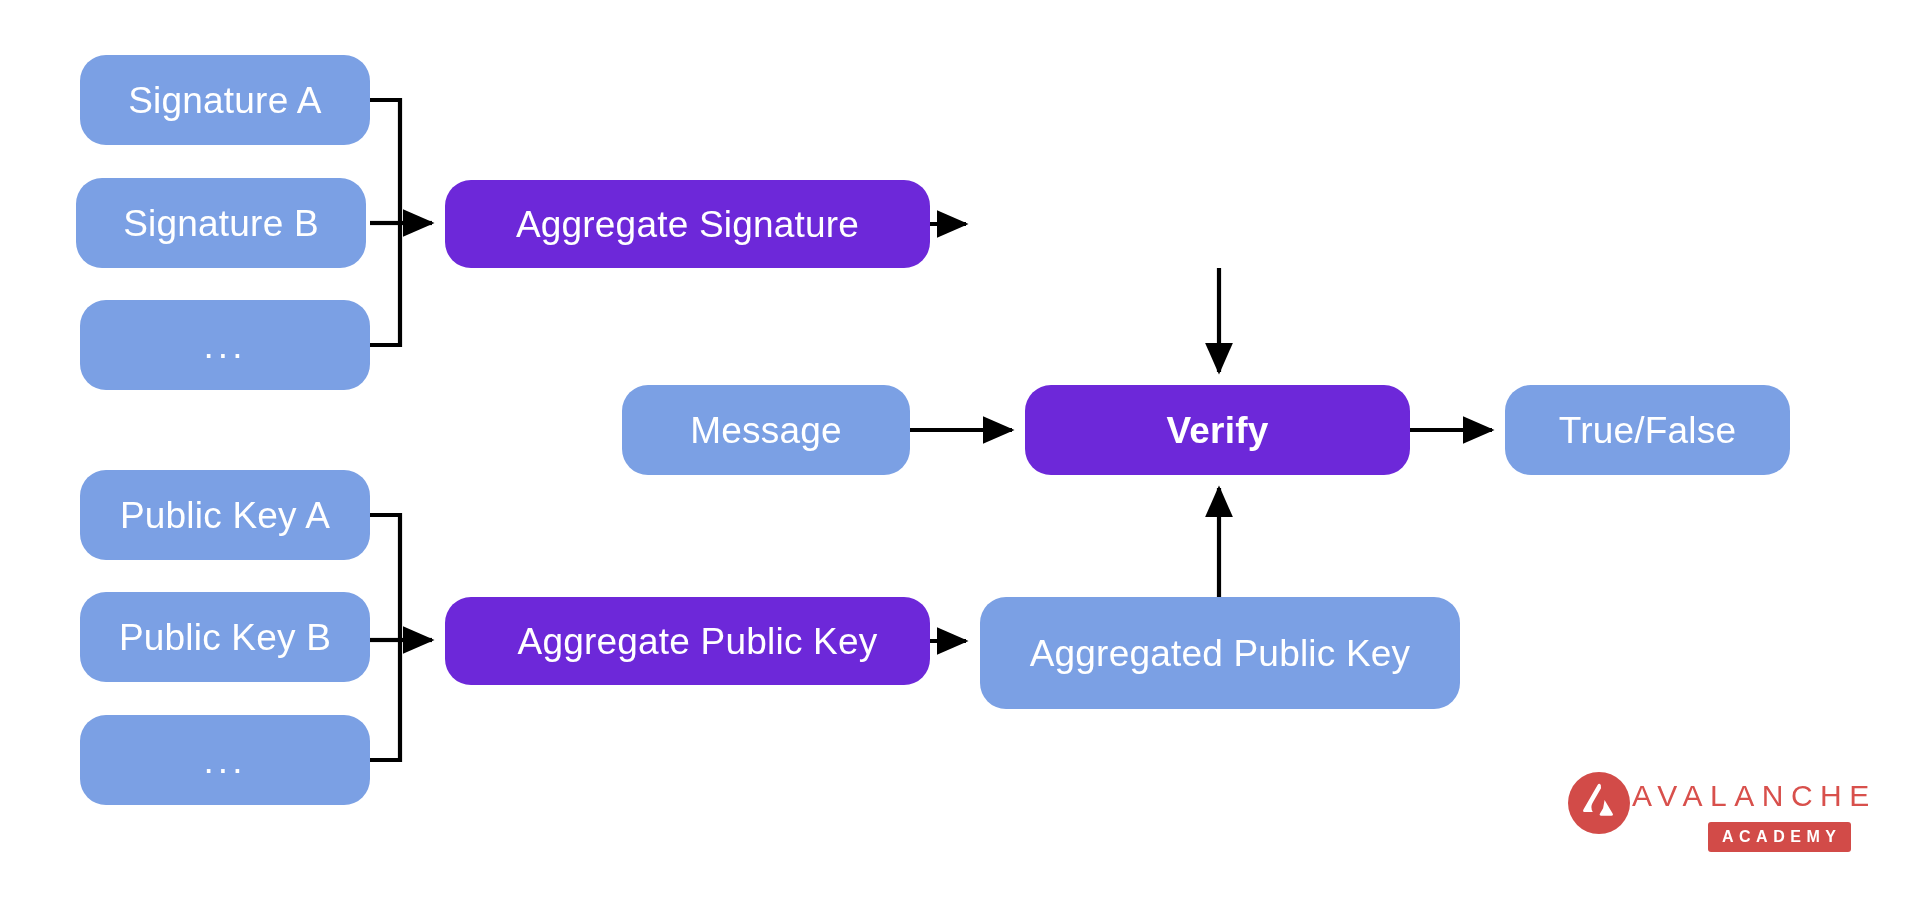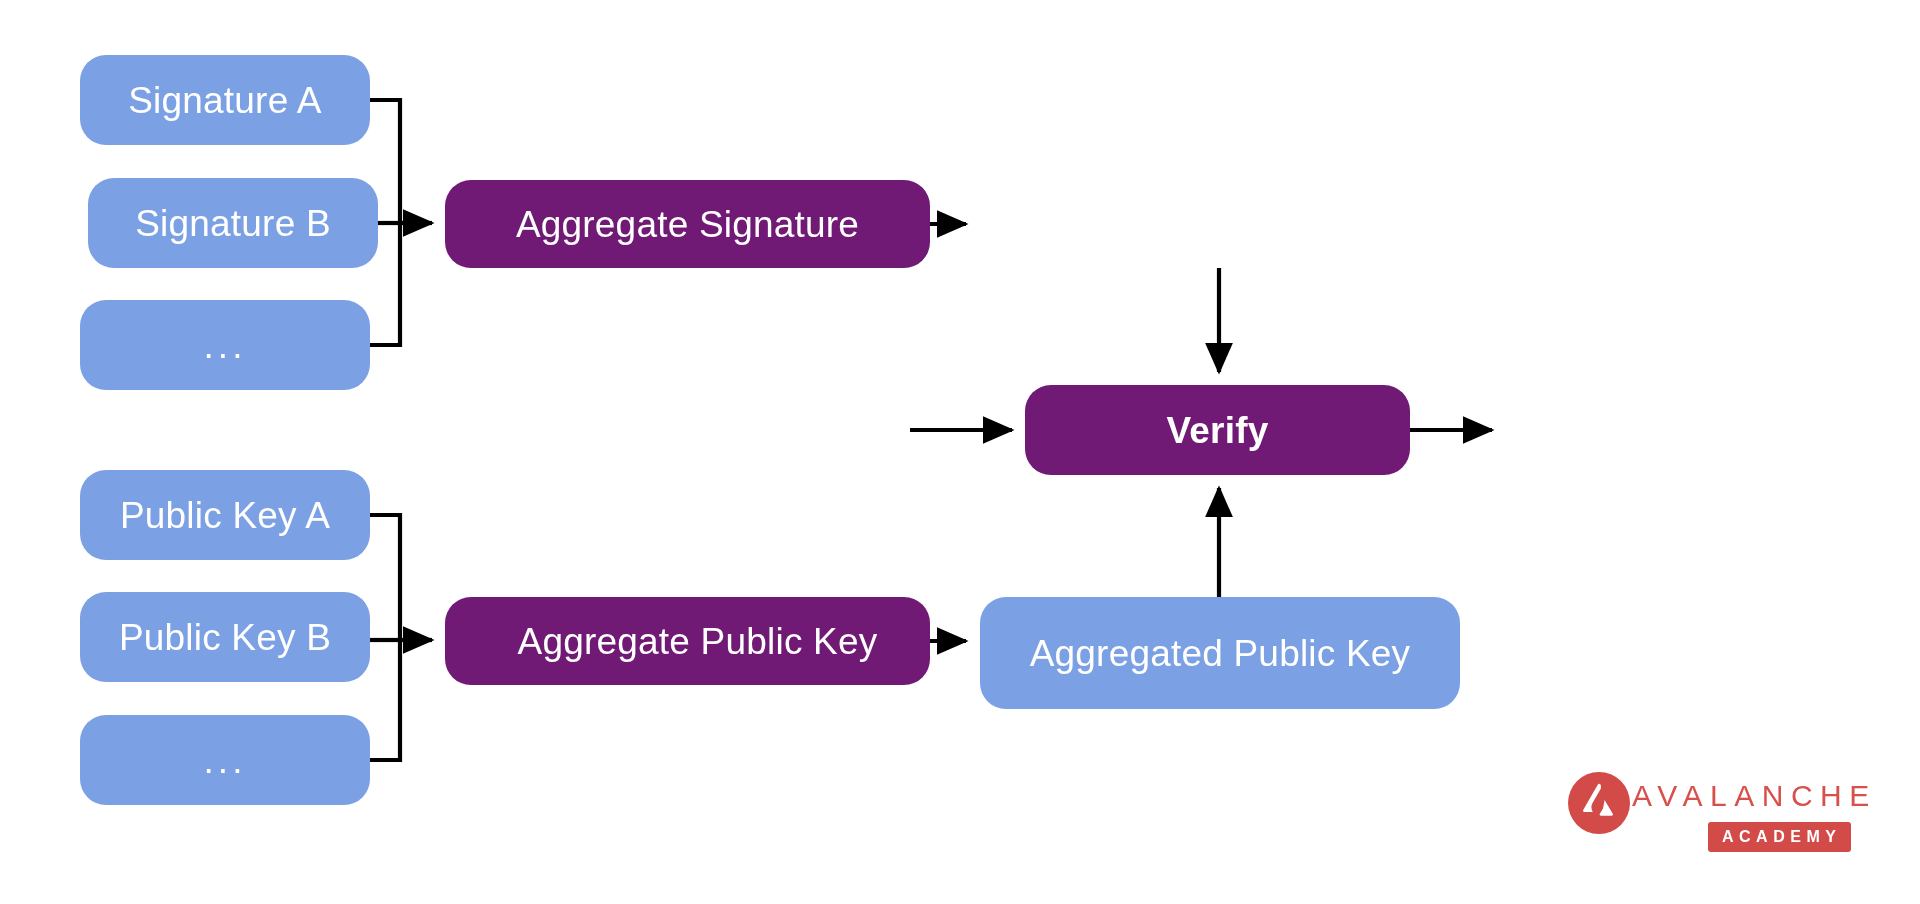--- a/index.html
+++ b/index.html
@@ -34,21 +34,21 @@
     border-radius: 26px;
     color: #ffffff;
     font-size: 37px;
     font-weight: 400;
     line-height: 1;
     text-align: center;
     letter-spacing: 0.2px;
     white-space: nowrap;
   }
   .node.blue { background: #7BA0E4; }
-  .node.red  { background: #701a75; }
+  .node.red  { background: #6d28d9; }
   .node.bold { font-weight: bold; text-align: right; }
   .node.ellipsis {
     font-size: 37px;
     letter-spacing: 4px;
   }
 
   
   #logo {
     position: absolute;
     left: 1568px;
@@ -129,38 +129,44 @@
       </g>
 
       <path d="M 930 641 L 966 641" marker-end="url(#ah)"></path>
     </g>
   </svg>
 
   <div class="node blue" style="left:80px;  top:55px;  width:290px; height:90px;">
     <span>Signature A</span>
   </div>
 
-  <div class="node blue" style="left:88px;  top:178px; width:290px; height:90px;text-align:right;">
+  <div class="node blue" style="left:76px;  top:178px; width:290px; height:90px;text-align:right;">
     <span>Signature B</span>
   </div>
 
   <div class="node blue ellipsis" style="left:80px;  top:300px; width:290px; height:90px;">
     <span>...</span>
   </div>
 
   <div class="node red" style="left:445px; top:180px; width:485px; height:88px;">
     <span>Aggregate Signature</span>
   </div>
 
 
+  <div class="node blue" style="left:622px; top:385px; width:288px; height:90px;">
+    <span>Message</span>
+  </div>
 
   <div class="node red bold" style="left:1025px; top:385px; width:385px; height:90px;">
     <span>Verify</span>
   </div>
 
+  <div class="node blue" style="left:1505px; top:385px; width:285px; height:90px;">
+    <span>True/False</span>
+  </div>
 
   <div class="node blue" style="left:80px;  top:470px; width:290px; height:90px;">
     <span>Public Key A</span>
   </div>
 
   <div class="node blue" style="left:80px;  top:592px; width:290px; height:90px;">
     <span>Public Key B</span>
   </div>
 
   <div class="node blue ellipsis" style="left:80px;  top:715px; width:290px; height:90px;">

